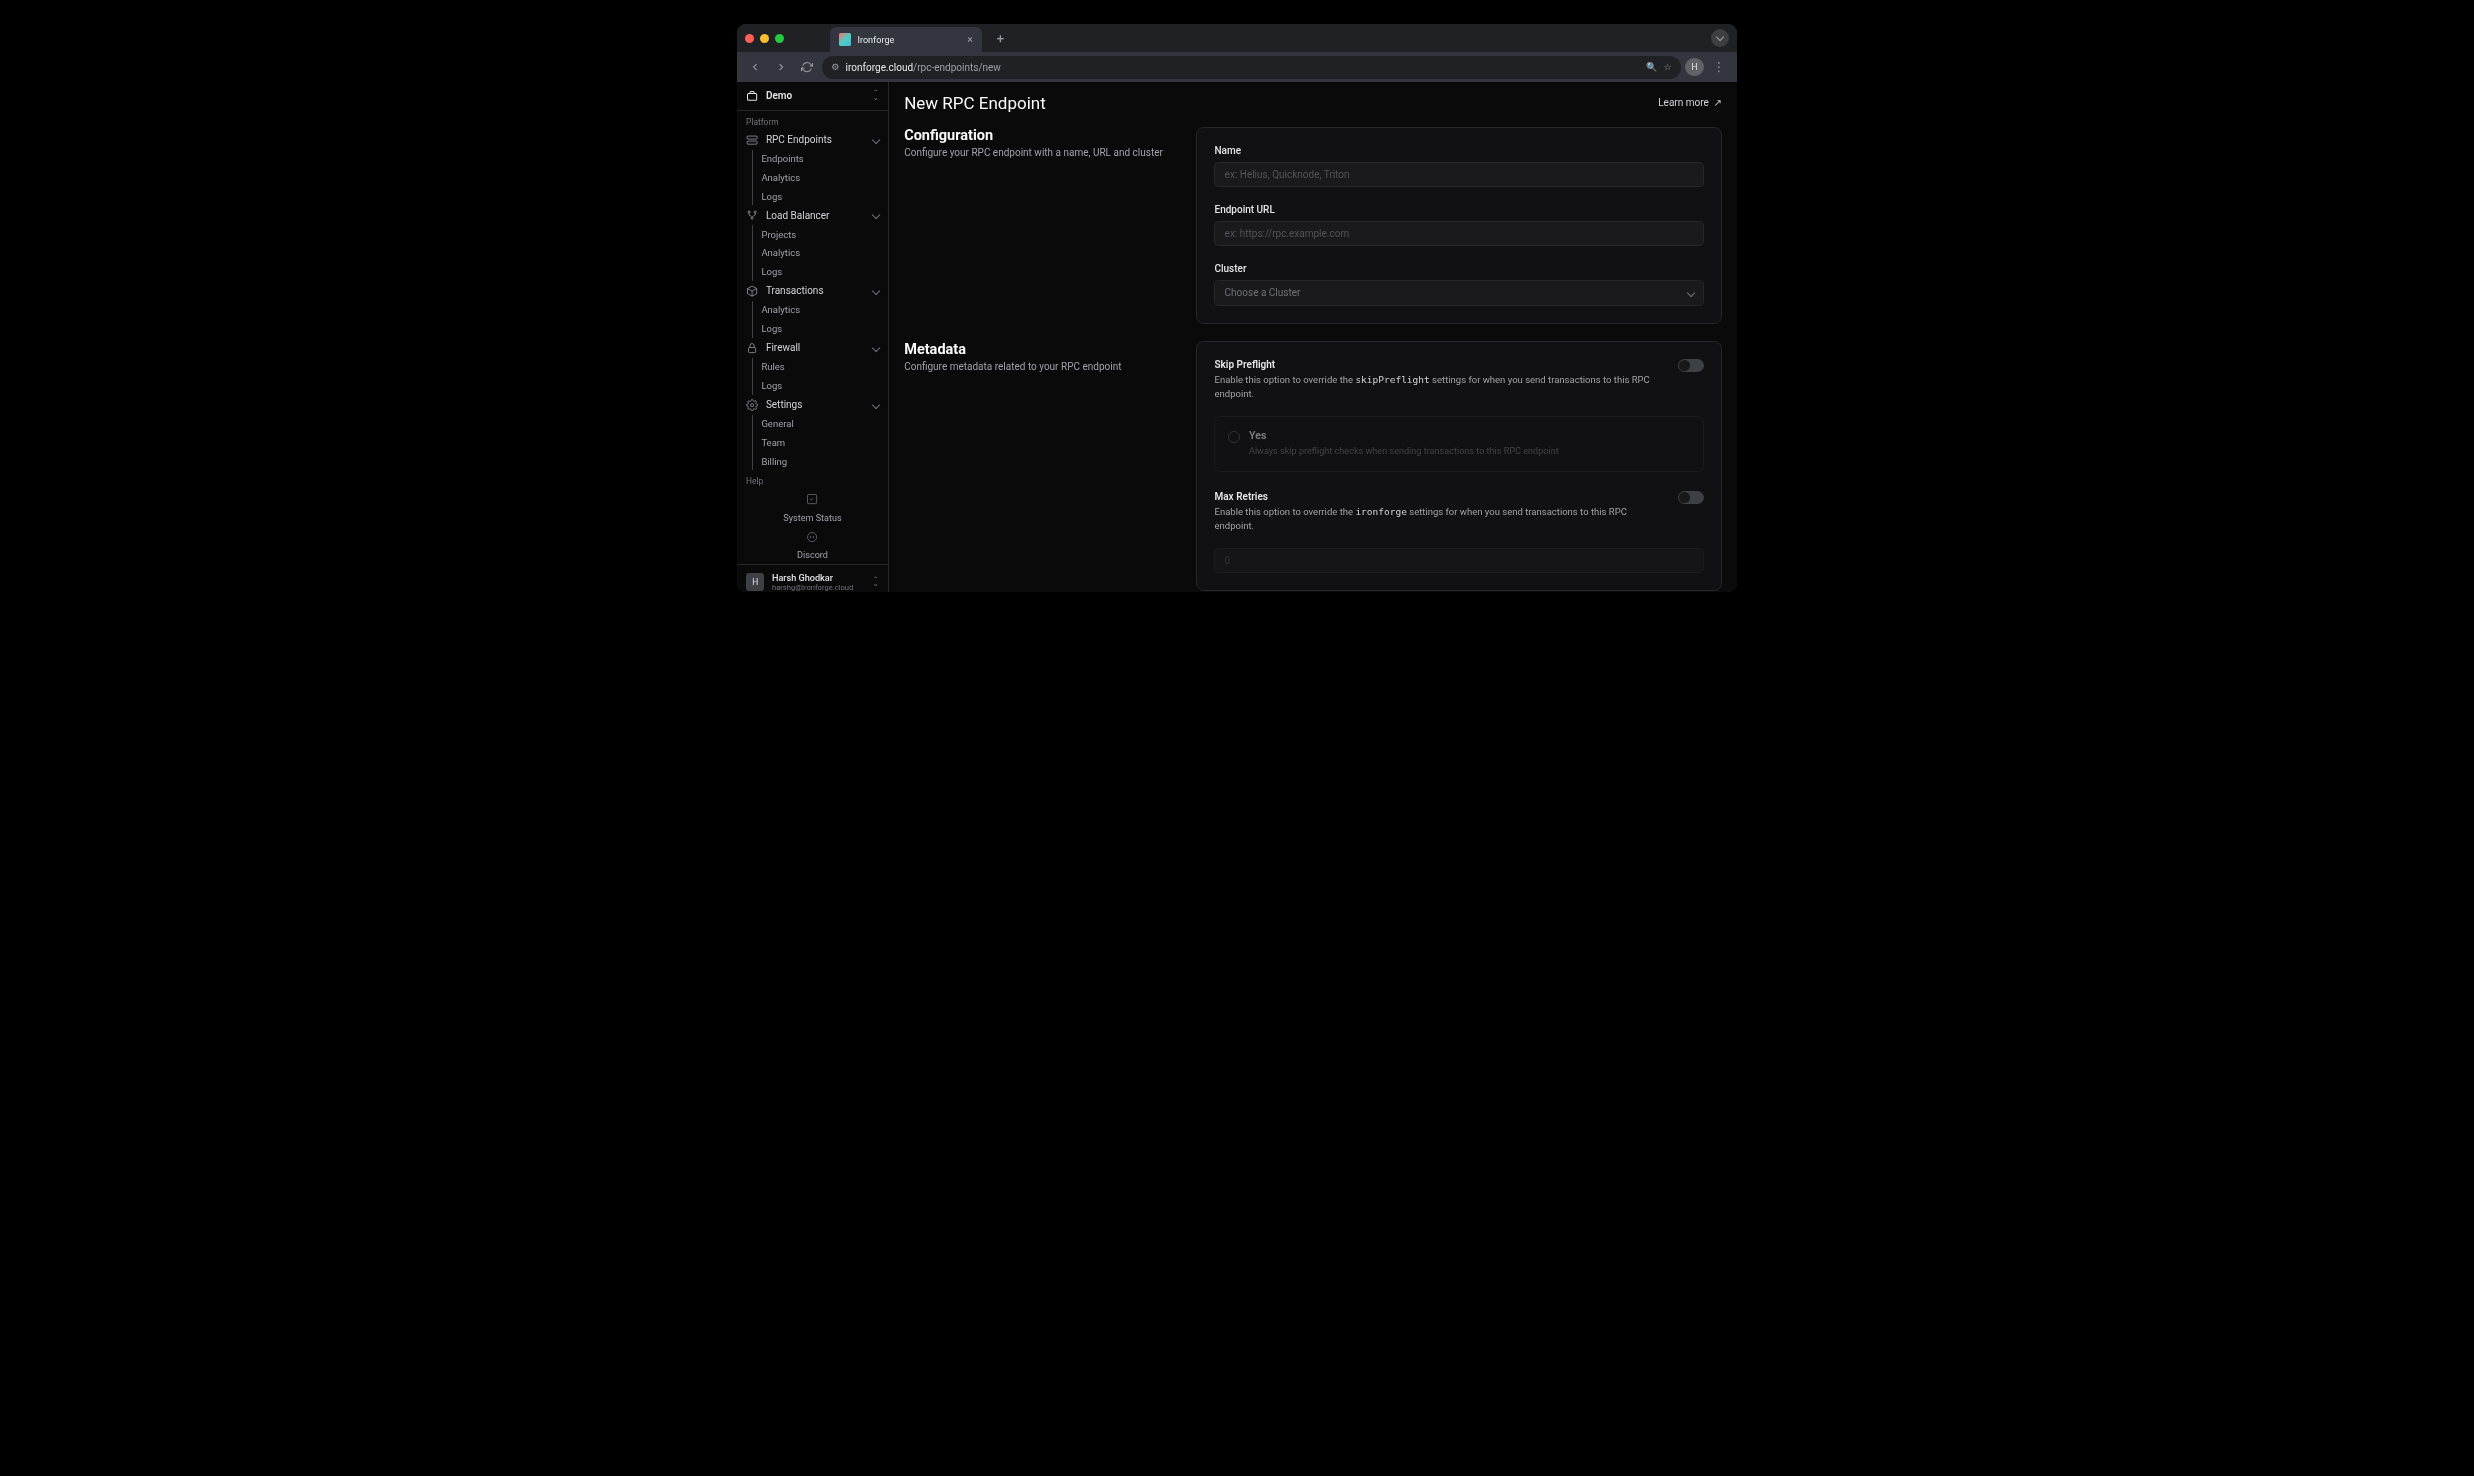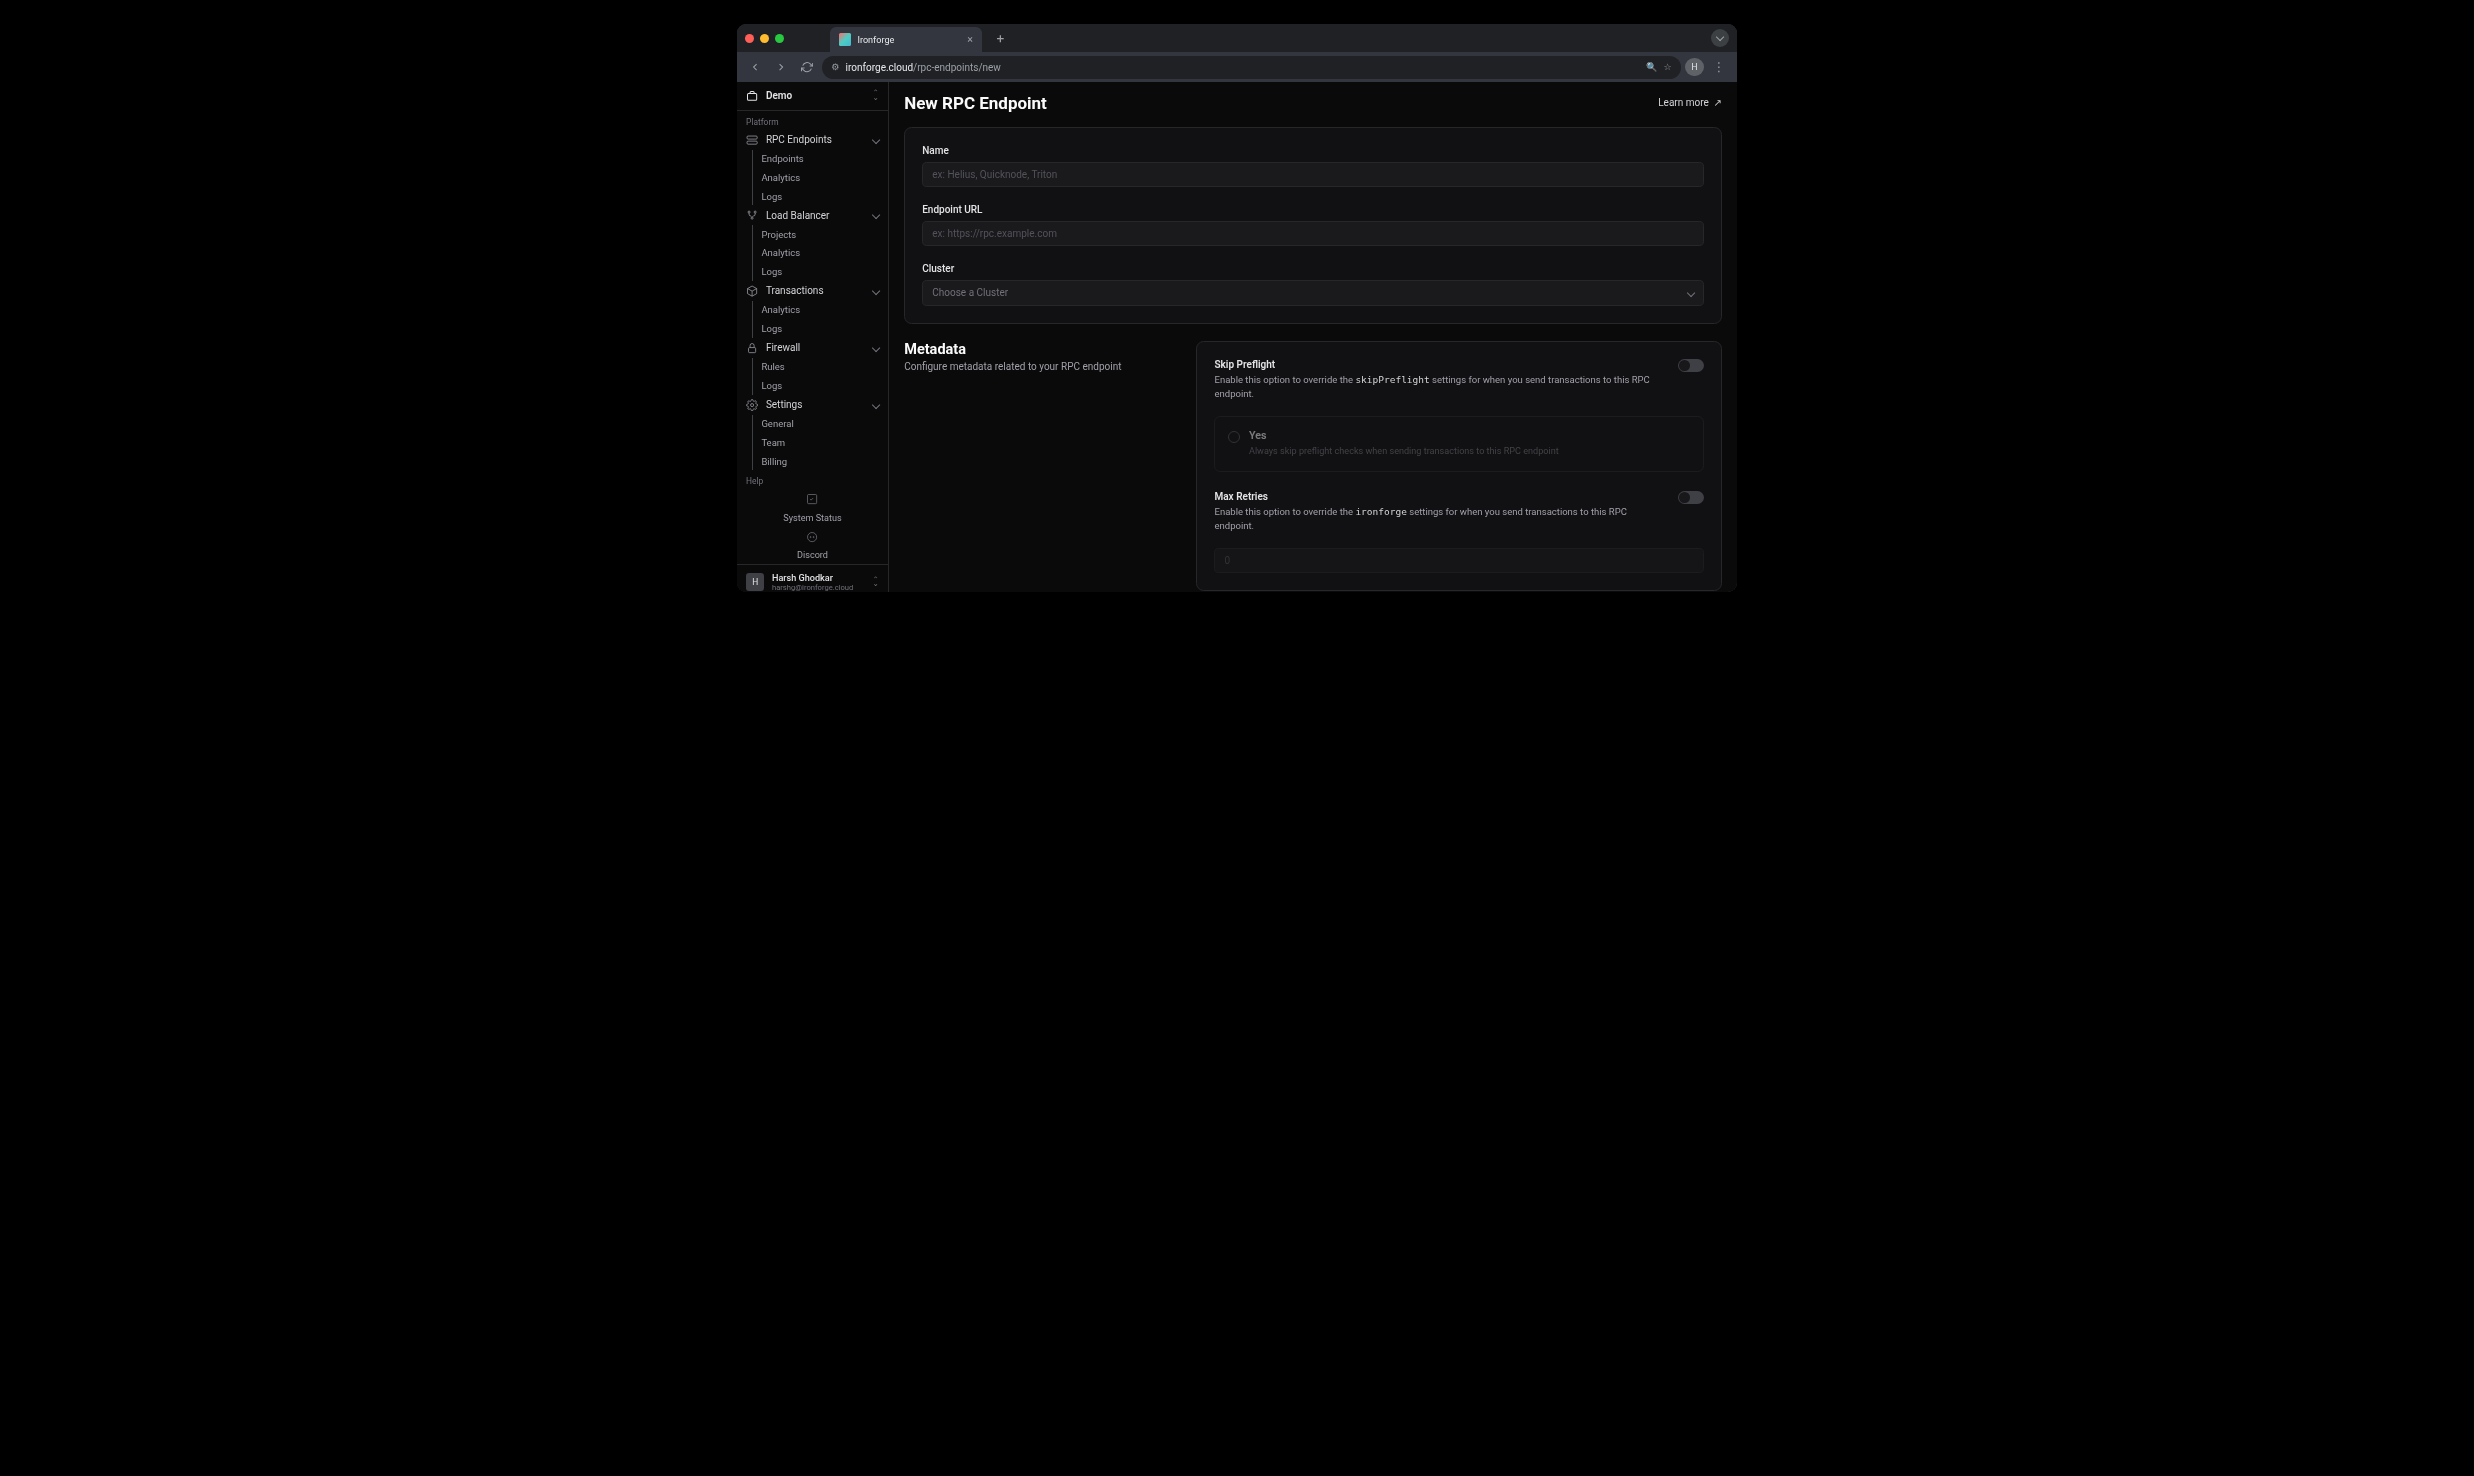--- a/index.html
+++ b/index.html
@@ -41,21 +41,21 @@
 .sidebar-bottom { margin-top:auto; }
 .help-item { display:flex; align-items:center; padding:3.8px 9.1px; gap:7.6px; color:#a1a1aa; font-size:9.1px; cursor:pointer;flex-direction:column; }
 .help-item .nav-icon svg{stroke:#71717a}
 .user-row { display:flex; align-items:center; padding:7.6px 9.1px; gap:7.6px; border-top:0.8px solid #27272a; cursor:pointer; }
 .user-av { width:18.3px; height:18.3px; border-radius:3px; background:#3f3f46; display:flex; align-items:center; justify-content:center; color:#e4e4e7; font-size:8.4px; }
 .user-info { flex:1; }
 .user-name { color:#e4e4e7; font-size:9.1px; font-weight:500; }
 .user-email { color:#71717a; font-size:7.6px; }
 .main { flex:1; overflow-y:auto; padding:10.7px 15.2px; }
 .page-head { display:flex; align-items:center; margin-bottom:13.7px; }
-.page-title { color:#fafafa; font-size:17px; font-weight:700; }
+.page-title { color:#fafafa; font-size:17px; font-weight:400; }
 .learn-more { margin-left:auto; color:#d4d4d8; font-size:10px; display:flex; align-items:center; gap:4.6px; cursor:pointer; }
 .section { display:flex; gap:18.3px; margin-bottom:17px; }
 .sec-text { width:274px; }
 .sec-title { color:#fafafa; font-size:14.5px; font-weight:700; margin-bottom:3px; }
 .sec-desc { color:#a1a1aa; font-size:10px; }
 .card { flex:1; background:#111113; border:0.8px solid #27272a; border-radius:7.6px; padding:17px; }
 .field { margin-bottom:17px; }
 .field:last-child{margin-bottom:0}
 .field-label { color:#e4e4e7; font-size:10px; font-weight:500; margin-bottom:6.1px; display:block; }
 .input { width:100%; background:#1a1a1d; border:0.8px solid #27272a; border-radius:4.6px; padding:6.1px 9.1px; color:#e4e4e7; font-size:10px; }
@@ -264,20 +264,24 @@
     <div class="main">
       <div class="page-head">
         <h1 class="page-title">New RPC Endpoint</h1>
         <a class="learn-more">
           <span>Learn more</span>
           <span>↗</span>
         </a>
       </div>
 
       <div class="section">
+        <div class="sec-text">
+          <div class="sec-title">Configuration</div>
+          <div class="sec-desc">Configure your RPC endpoint with a name, URL and cluster</div>
+        </div>
         <div class="card">
           <div class="field">
             <label class="field-label">Name</label>
             <input class="input" placeholder="ex: Helius, Quicknode, Triton" style="">
           </div>
           <div class="field">
             <label class="field-label">Endpoint URL</label>
             <input class="input" placeholder="ex: https://rpc.example.com" style="">
           </div>
           <div class="field">

